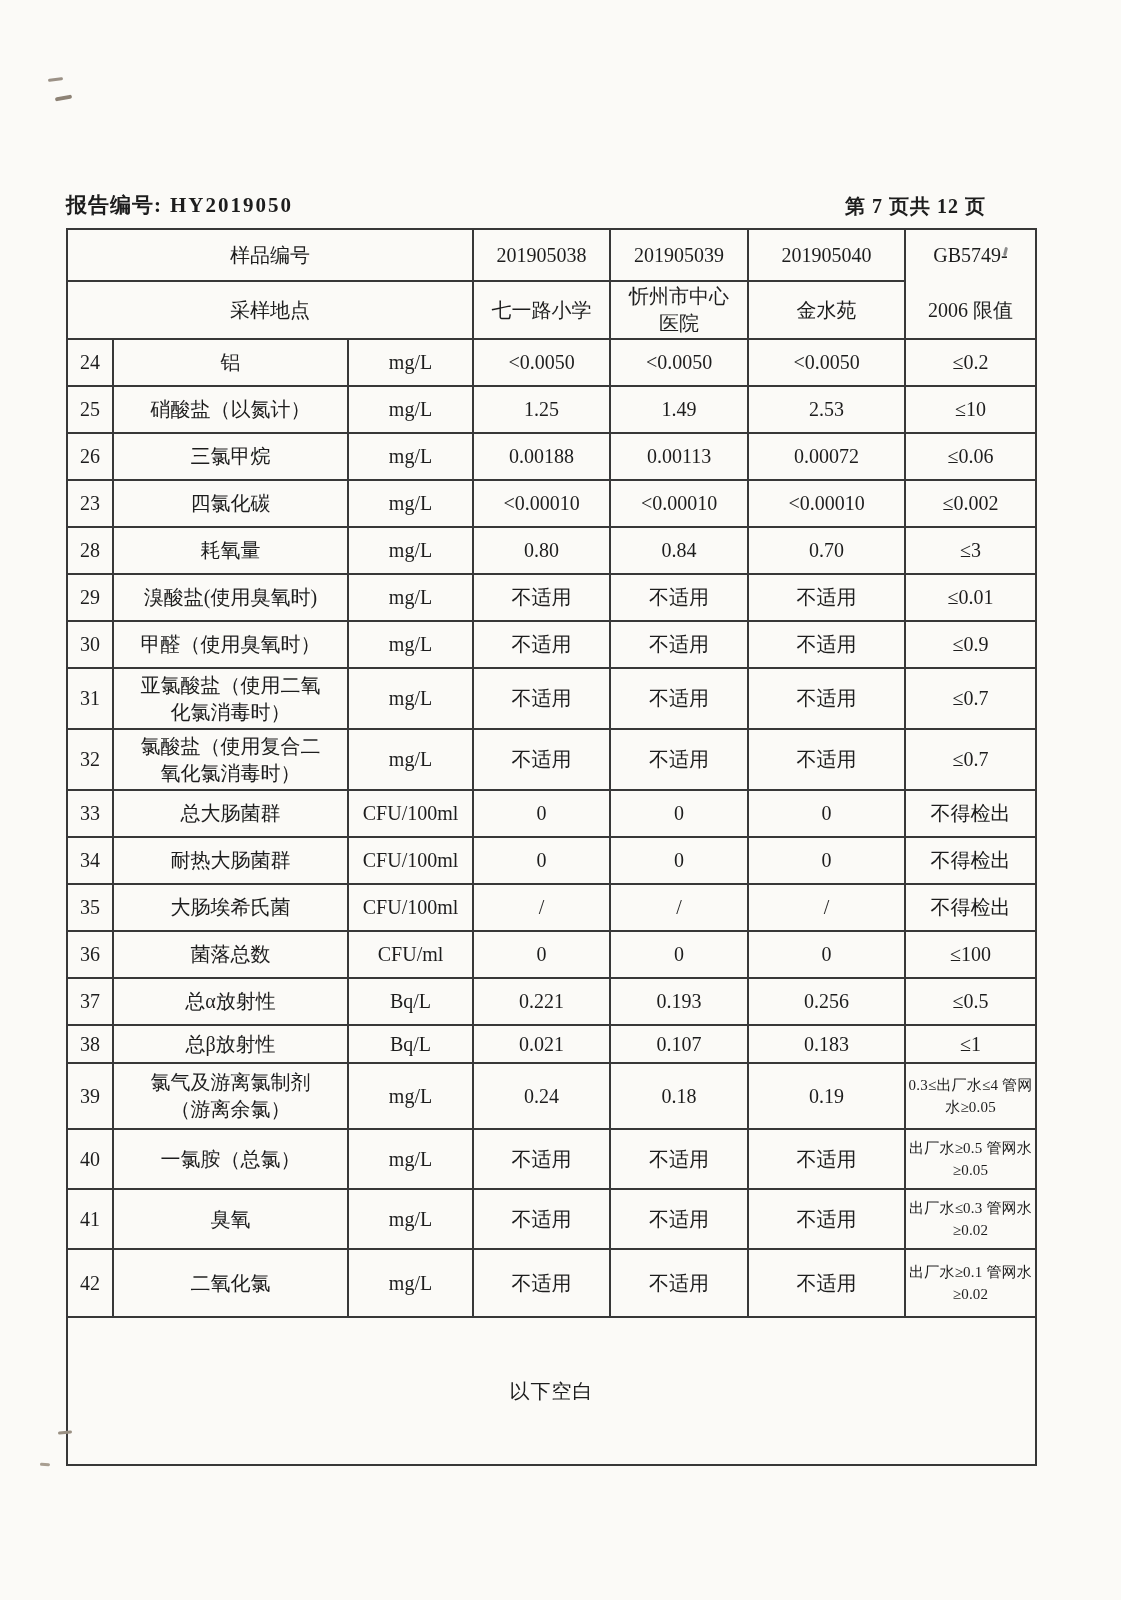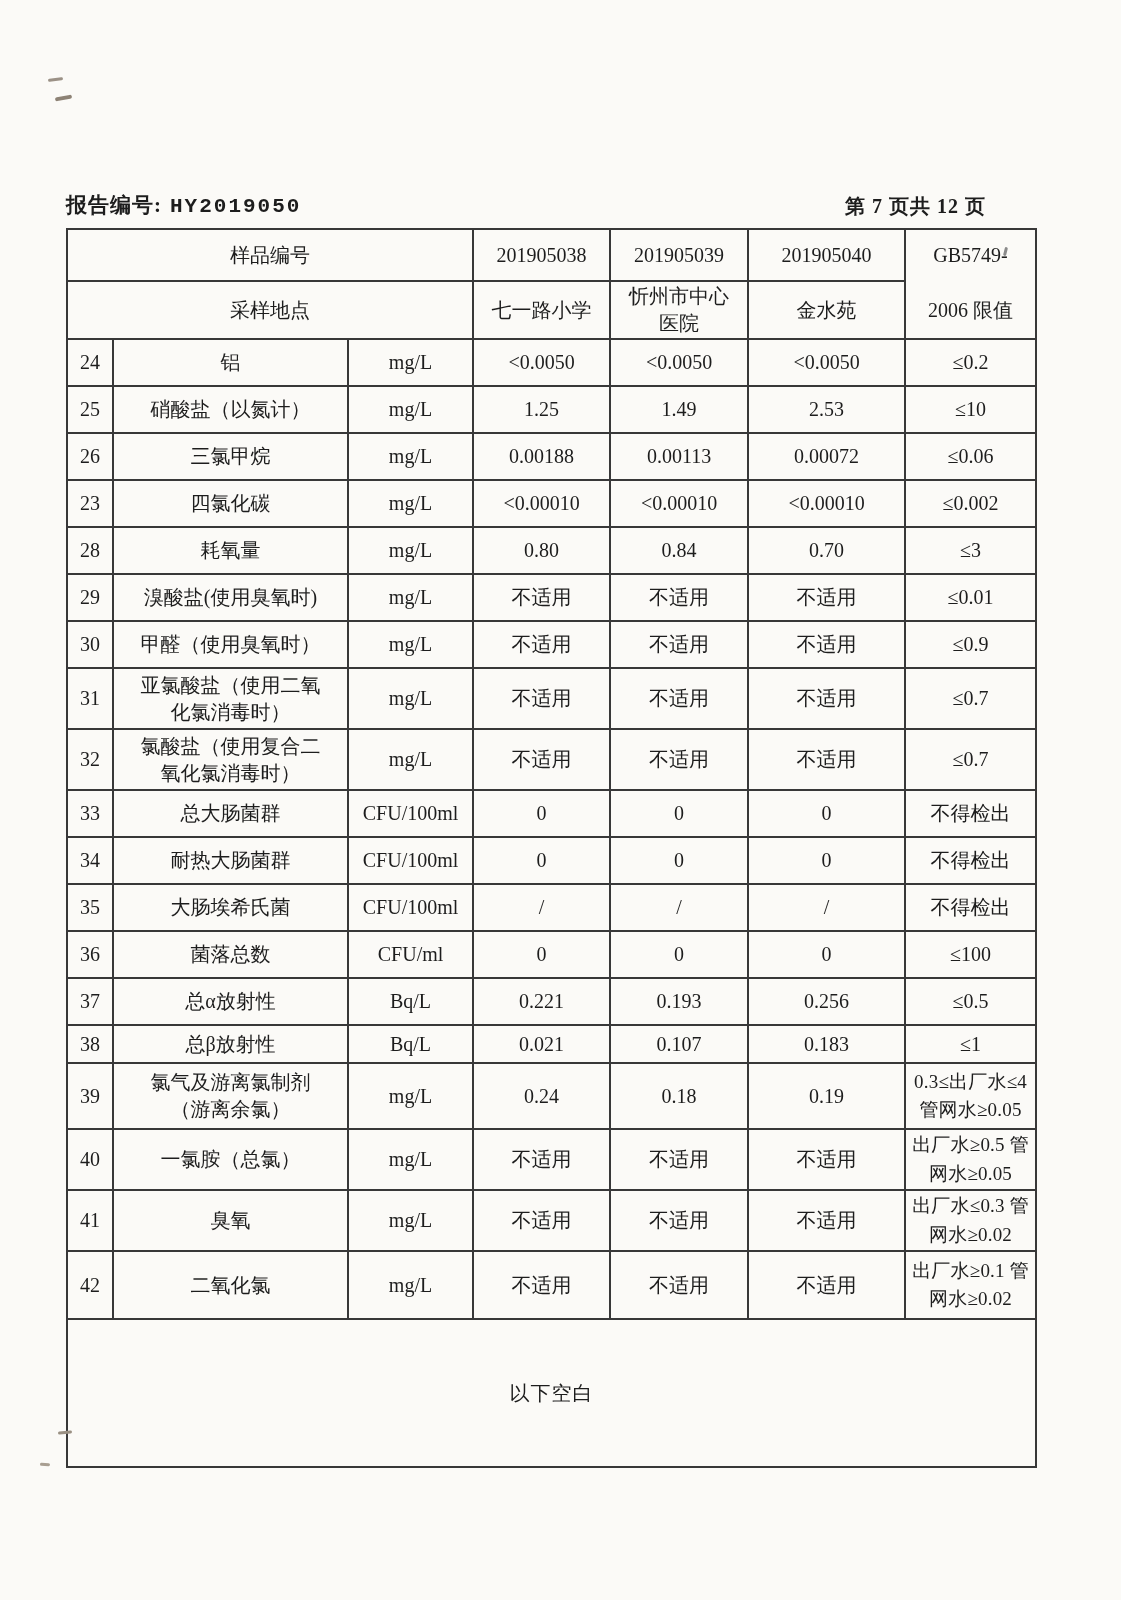--- a/index.html
+++ b/index.html
@@ -17,41 +17,41 @@
     position:absolute; top:124px; left:0; right:0;
     text-align:center;
     font-family:"Liberation Sans","DejaVu Sans",sans-serif;
     font-weight:bold; font-size:29px; letter-spacing:0.5px;
     color:#161616;
   }
   .meta-left {
     position:absolute; left:66px; top:191px;
     font-size:21px; font-weight:bold; letter-spacing:1px;
   }
-  .meta-left .num { padding-left:8px; letter-spacing:2px;font-family:Liberation Mono, monospace; }
+  .meta-left .num { padding-left:8px; letter-spacing:2px; }
   .meta-right {
     position:absolute; left:845px; top:193px;
     font-size:20px; font-weight:bold; letter-spacing:1px;
   }
   table.results {
     position:absolute; left:66px; top:228px;
     width:969px;
     border-collapse:collapse; table-layout:fixed;
   }
   table.results th, table.results td {
     border:2px solid #383838;
     font-weight:normal;
     text-align:center; vertical-align:middle;
     font-size:20px; line-height:1.35;
     padding:1px 2px;
     color:#1d1d1d;
   }
   .pre { white-space:pre-line; }
   .c-name { text-align:left; padding:2px 4px 2px 13px; white-space:pre-line; line-height:1.45; }
-  .c-limit.small { font-size:19px; line-height:1.5; letter-spacing:0.2px;border-radius:6px; }
+  .c-limit.small { font-size:15px; line-height:1.5; letter-spacing:0.2px;border-radius:6px; }
   .gb-wrap {
     height:102px; display:flex; flex-direction:column;
     justify-content:space-between; align-items:center;
     padding:9px 0 11px 0;
   }
   td.blank-cell {
     vertical-align:top; text-align:left;
     padding:24px 0 0 10px;
     font-size:21px; letter-spacing:1px;
     height:148px;

